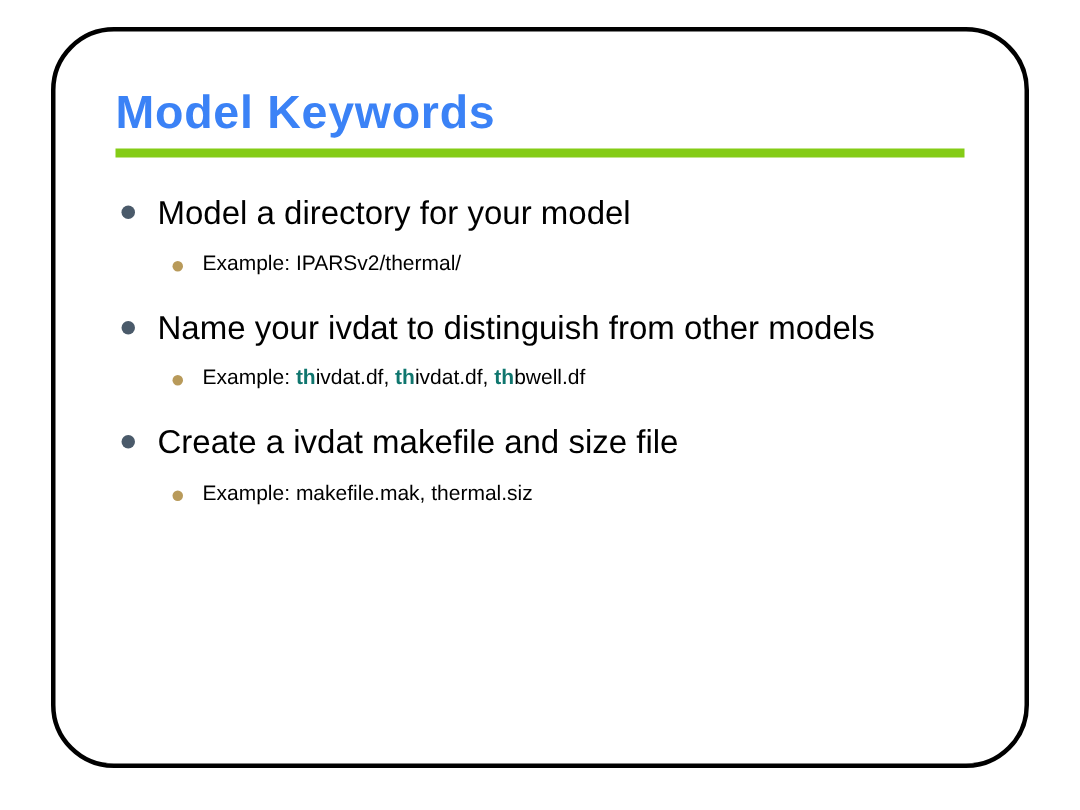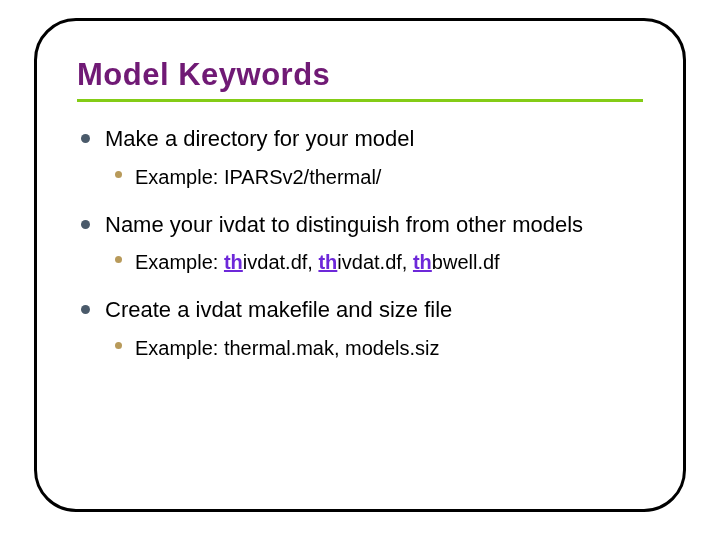--- a/index.html
+++ b/index.html
@@ -17,24 +17,24 @@
     right: 34px;
     bottom: 28px;
     border: 3px solid #000;
     border-radius: 42px;
     padding: 36px 40px 30px 40px;
   }
   .title {
     font-family: Arial, "Arial Black", sans-serif;
     font-weight: 900;
     font-size: 31px;
-    color: #701a75;
+    color: #3b82f6;
     letter-spacing: 0.5px;
     padding-bottom: 6px;
-    border-bottom: 3px solid #84cc16;
+    border-bottom: 6px solid #84cc16;
     margin-bottom: 22px;
   }
   ul.main { list-style: none; }
   ul.main > li {
     position: relative;
     padding-left: 28px;
     margin-bottom: 18px;
     font-size: 22px;
     color: #000;
     line-height: 1.35;
@@ -46,67 +46,67 @@
     top: 10px;
     width: 9px;
     height: 9px;
     background: #4a5a6a;
     border-radius: 50%;
   }
   ul.sub { list-style: none; margin-top: 8px; }
   ul.sub > li {
     position: relative;
     padding-left: 30px;
-    font-size: 20px;
+    font-size: 14px;
     color: #000;
     line-height: 1.5;
   }
   ul.sub > li::before {
     content: "";
     position: absolute;
     left: 10px;
     top: 9px;
     width: 7px;
     height: 7px;
     background: #b89a5a;
     border-radius: 50%;
   }
-  .hl { color: #6d28d9; font-weight: bold; text-decoration: underline; }
+  .hl { color: #0f766e; font-weight: bold; }
   .hlb { font-weight: normal; }
 </style>
 </head>
 <body>
 
 <div class="slide">
   <div class="frame">
     <div class="title">Model Keywords</div>
     <ul class="main">
 
       <li>
-        <span>Make a directory for your model</span>
+        <span>Model a directory for your model</span>
         <ul class="sub">
           <li>
             <span>Example: </span><span>IPARSv2/thermal/</span>
           </li>
         </ul>
       </li>
 
       <li>
         <span>Name your ivdat to distinguish from other models</span>
         <ul class="sub">
           <li>
             <span>Example: </span><span class="hl">th</span><span class="hlb">ivdat.df, </span><span class="hl">th</span><span class="hlb">ivdat.df, </span><span class="hl">th</span><span class="hlb">bwell.df</span>
           </li>
         </ul>
       </li>
 
       <li>
         <span>Create a ivdat makefile and size file</span>
         <ul class="sub">
           <li>
-            <span>Example: </span><span>thermal.mak, models.siz</span>
+            <span>Example: </span><span>makefile.mak, thermal.siz</span>
           </li>
         </ul>
       </li>
 
     </ul>
   </div>
 </div>
 
 </body></html>

